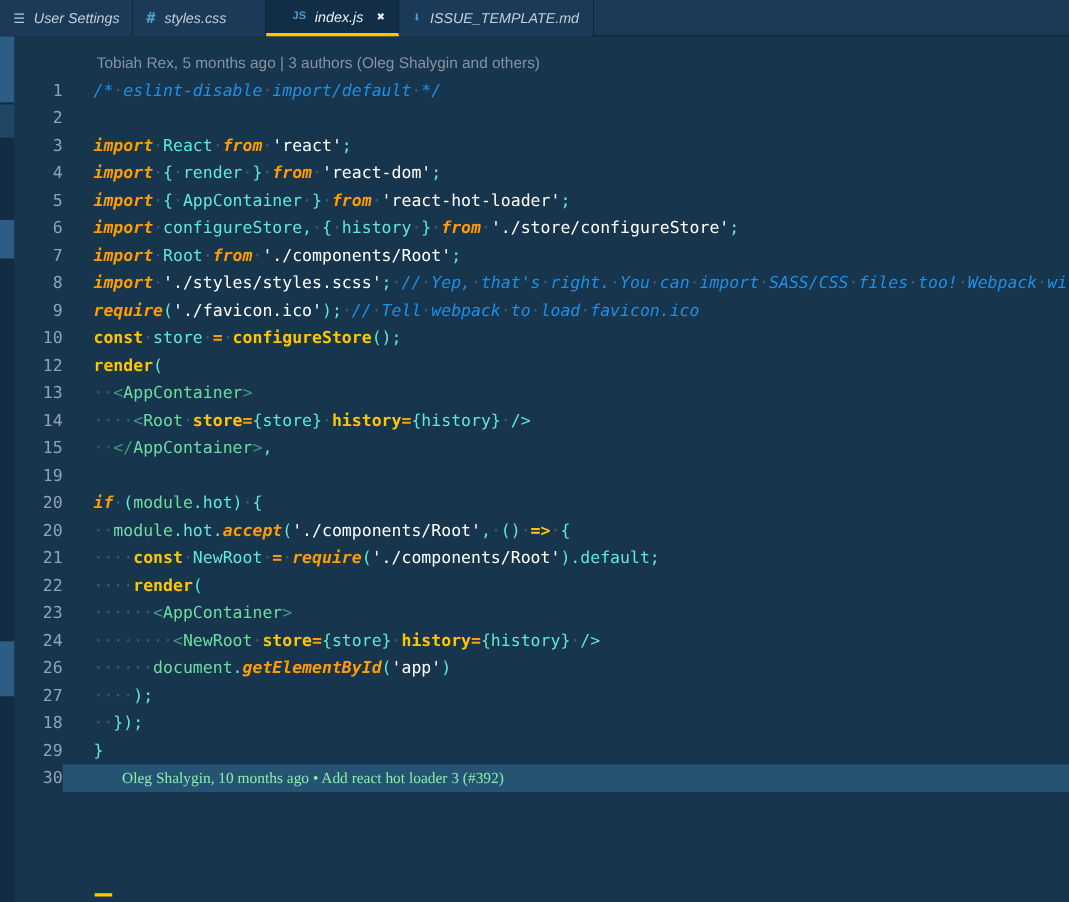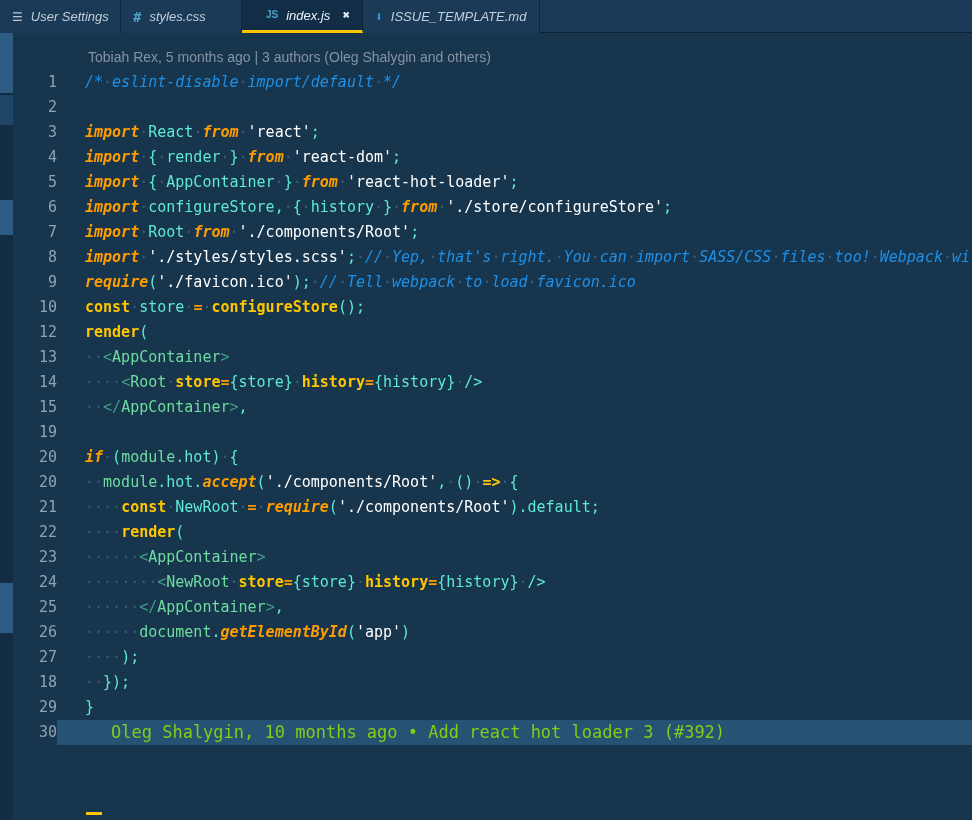--- a/index.html
+++ b/index.html
@@ -40,21 +40,21 @@
 
   .tk-kwO { color:#ff9d00; font-style:italic; font-weight:bold; }
   .tk-kwY { color:#ffc600; font-weight:bold; }
   .tk-str { color:#ffffff; }
   .tk-cm  { color:#1e90e8; font-style:italic; }
   .tk-tag { color:#6edca0; }
   .tk-tagP{ color:#3f9e85; }
   .tk-pln { color:#5eead4;margin-top:10px; }
   .ws     { color:#3b5c7a; }
 
-  .blame-inline { color:#84cc16; font-size:17px; padding-left:26px; }
+  .blame-inline { color:#86efac; font-size:14px; padding-left:26px;font-family:Liberation Serif, serif; }
   .cursor { position:absolute; left:86px; top:779px; width:16px; height:3px; background:#ffc600; }
 </style>
 </head>
 <body>
 
 <div class="tabbar">
   <div class="tab t1">
     <span class="ticon icon-settings">☰</span>
     <span class="label">User Settings</span>
   </div>
@@ -99,21 +99,20 @@
       <div class="code-line"><div class="gutter">13</div><div class="content"><span class="ws">·</span><span class="ws">·</span><span class="tk-tagP">&lt;</span><span class="tk-tag">AppContainer</span><span class="tk-tagP">&gt;</span></div></div>
       <div class="code-line"><div class="gutter">14</div><div class="content"><span class="ws">·</span><span class="ws">·</span><span class="ws">·</span><span class="ws">·</span><span class="tk-tagP">&lt;</span><span class="tk-tag">Root</span><span class="ws">·</span><span class="tk-kwY">store</span><span class="tk-kwO">=</span><span class="tk-pln">{store}</span><span class="ws">·</span><span class="tk-kwY">history</span><span class="tk-kwO">=</span><span class="tk-pln">{history}</span><span class="ws">·</span><span class="tk-pln">/&gt;</span></div></div>
       <div class="code-line"><div class="gutter">15</div><div class="content"><span class="ws">·</span><span class="ws">·</span><span class="tk-tagP">&lt;/</span><span class="tk-tag">AppContainer</span><span class="tk-tagP">&gt;</span><span class="tk-pln">,</span></div></div>
       <div class="code-line"><div class="gutter">19</div><div class="content"></div></div>
       <div class="code-line"><div class="gutter">20</div><div class="content"><span class="tk-kwO">if</span><span class="ws">·</span><span class="tk-pln">(</span><span class="tk-tag">module</span><span class="tk-pln">.hot)</span><span class="ws">·</span><span class="tk-pln">{</span></div></div>
       <div class="code-line"><div class="gutter">20</div><div class="content"><span class="ws">·</span><span class="ws">·</span><span class="tk-tag">module</span><span class="tk-pln">.hot.</span><span class="tk-kwO">accept</span><span class="tk-pln">(</span><span class="tk-str">'./components/Root'</span><span class="tk-pln">,</span><span class="ws">·</span><span class="tk-pln">()</span><span class="ws">·</span><span class="tk-kwY">=&gt;</span><span class="ws">·</span><span class="tk-pln">{</span></div></div>
       <div class="code-line"><div class="gutter">21</div><div class="content"><span class="ws">·</span><span class="ws">·</span><span class="ws">·</span><span class="ws">·</span><span class="tk-kwY">const</span><span class="ws">·</span><span class="tk-pln">NewRoot</span><span class="ws">·</span><span class="tk-kwO">=</span><span class="ws">·</span><span class="tk-kwO">require</span><span class="tk-pln">(</span><span class="tk-str">'./components/Root'</span><span class="tk-pln">).default;</span></div></div>
       <div class="code-line"><div class="gutter">22</div><div class="content"><span class="ws">·</span><span class="ws">·</span><span class="ws">·</span><span class="ws">·</span><span class="tk-kwY">render</span><span class="tk-pln">(</span></div></div>
       <div class="code-line"><div class="gutter">23</div><div class="content"><span class="ws">·</span><span class="ws">·</span><span class="ws">·</span><span class="ws">·</span><span class="ws">·</span><span class="ws">·</span><span class="tk-tagP">&lt;</span><span class="tk-tag">AppContainer</span><span class="tk-tagP">&gt;</span></div></div>
       <div class="code-line"><div class="gutter">24</div><div class="content"><span class="ws">·</span><span class="ws">·</span><span class="ws">·</span><span class="ws">·</span><span class="ws">·</span><span class="ws">·</span><span class="ws">·</span><span class="ws">·</span><span class="tk-tagP">&lt;</span><span class="tk-tag">NewRoot</span><span class="ws">·</span><span class="tk-kwY">store</span><span class="tk-kwO">=</span><span class="tk-pln">{store}</span><span class="ws">·</span><span class="tk-kwY">history</span><span class="tk-kwO">=</span><span class="tk-pln">{history}</span><span class="ws">·</span><span class="tk-pln">/&gt;</span></div></div>
-      <div class="code-line"><div class="gutter">25</div><div class="content"><span class="ws">·</span><span class="ws">·</span><span class="ws">·</span><span class="ws">·</span><span class="ws">·</span><span class="ws">·</span><span class="tk-tagP">&lt;/</span><span class="tk-tag">AppContainer</span><span class="tk-tagP">&gt;</span><span class="tk-pln">,</span></div></div>
       <div class="code-line"><div class="gutter">26</div><div class="content"><span class="ws">·</span><span class="ws">·</span><span class="ws">·</span><span class="ws">·</span><span class="ws">·</span><span class="ws">·</span><span class="tk-tag">document</span><span class="tk-pln">.</span><span class="tk-kwO">getElementById</span><span class="tk-pln">(</span><span class="tk-str">'app'</span><span class="tk-pln">)</span></div></div>
       <div class="code-line"><div class="gutter">27</div><div class="content"><span class="ws">·</span><span class="ws">·</span><span class="ws">·</span><span class="ws">·</span><span class="tk-pln">);</span></div></div>
       <div class="code-line"><div class="gutter">18</div><div class="content"><span class="ws">·</span><span class="ws">·</span><span class="tk-pln">});</span></div></div>
       <div class="code-line"><div class="gutter">29</div><div class="content"><span class="tk-pln">}</span></div></div>
       <div class="code-line hl"><div class="gutter">30</div><div class="content"><span class="blame-inline">Oleg Shalygin, 10 months ago • Add react hot loader 3 (#392)</span></div></div>
     </div>
 
   <div class="cursor"></div>
 </div>
 

